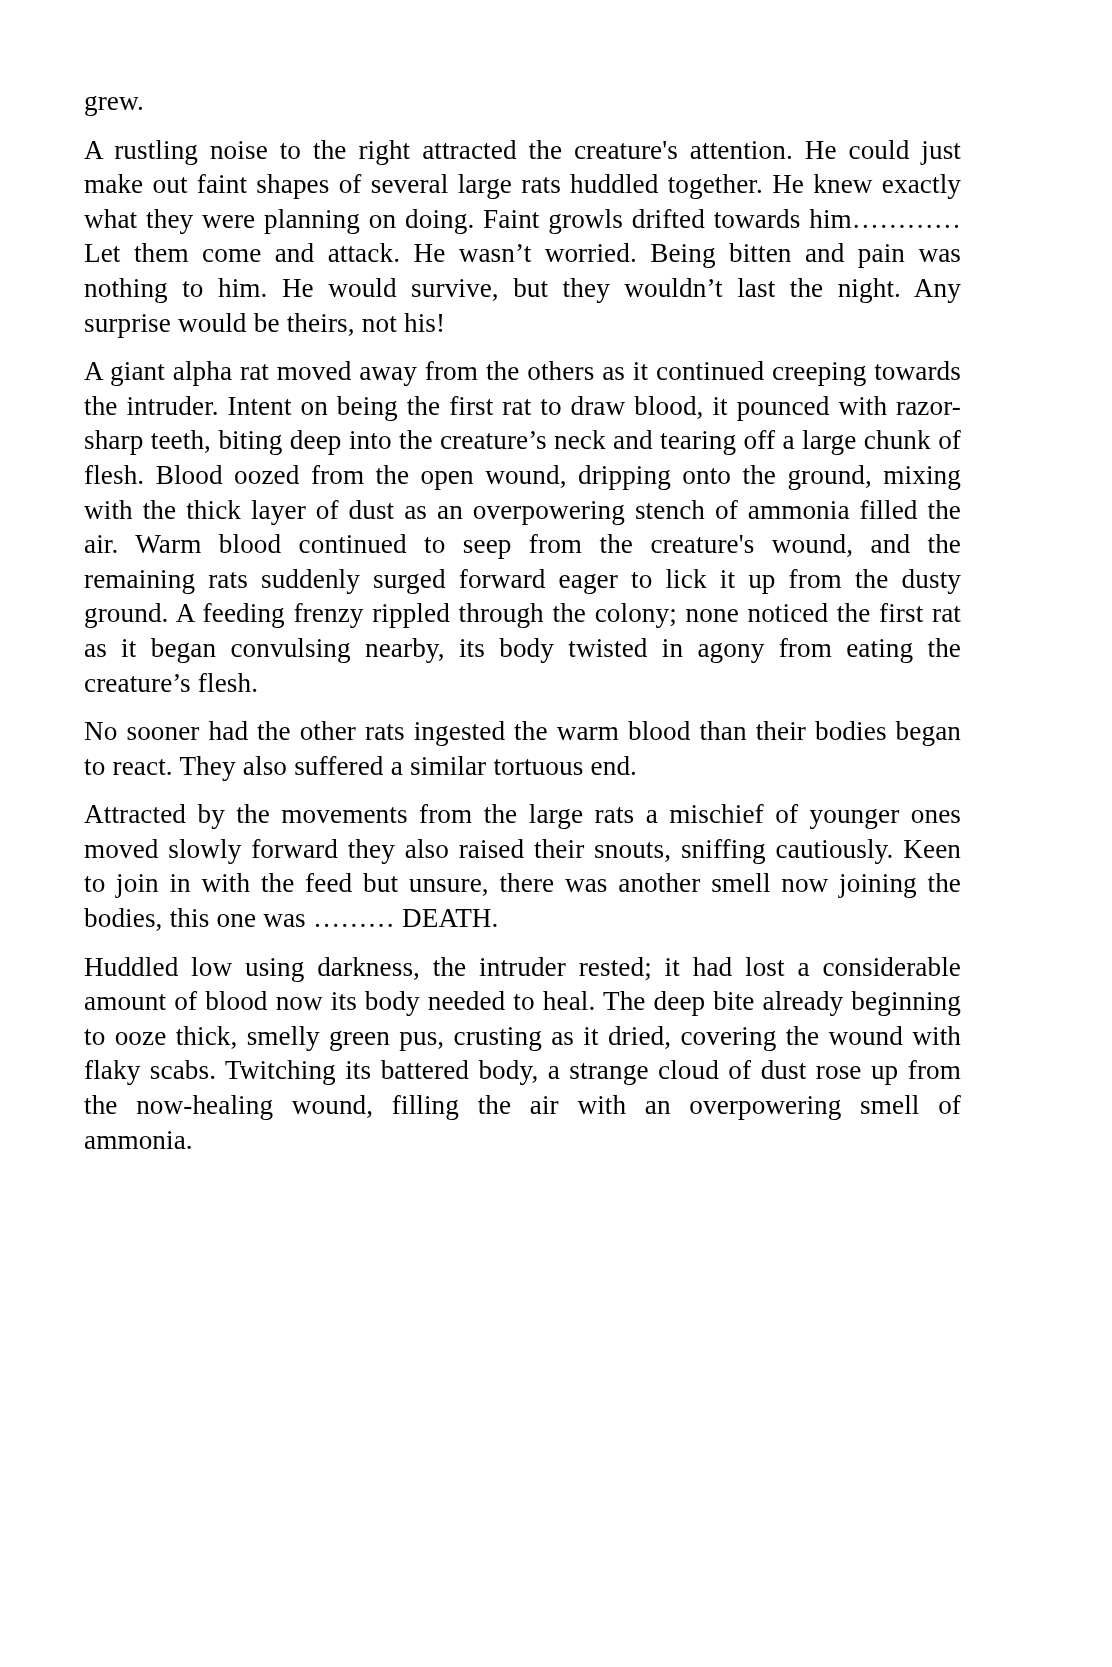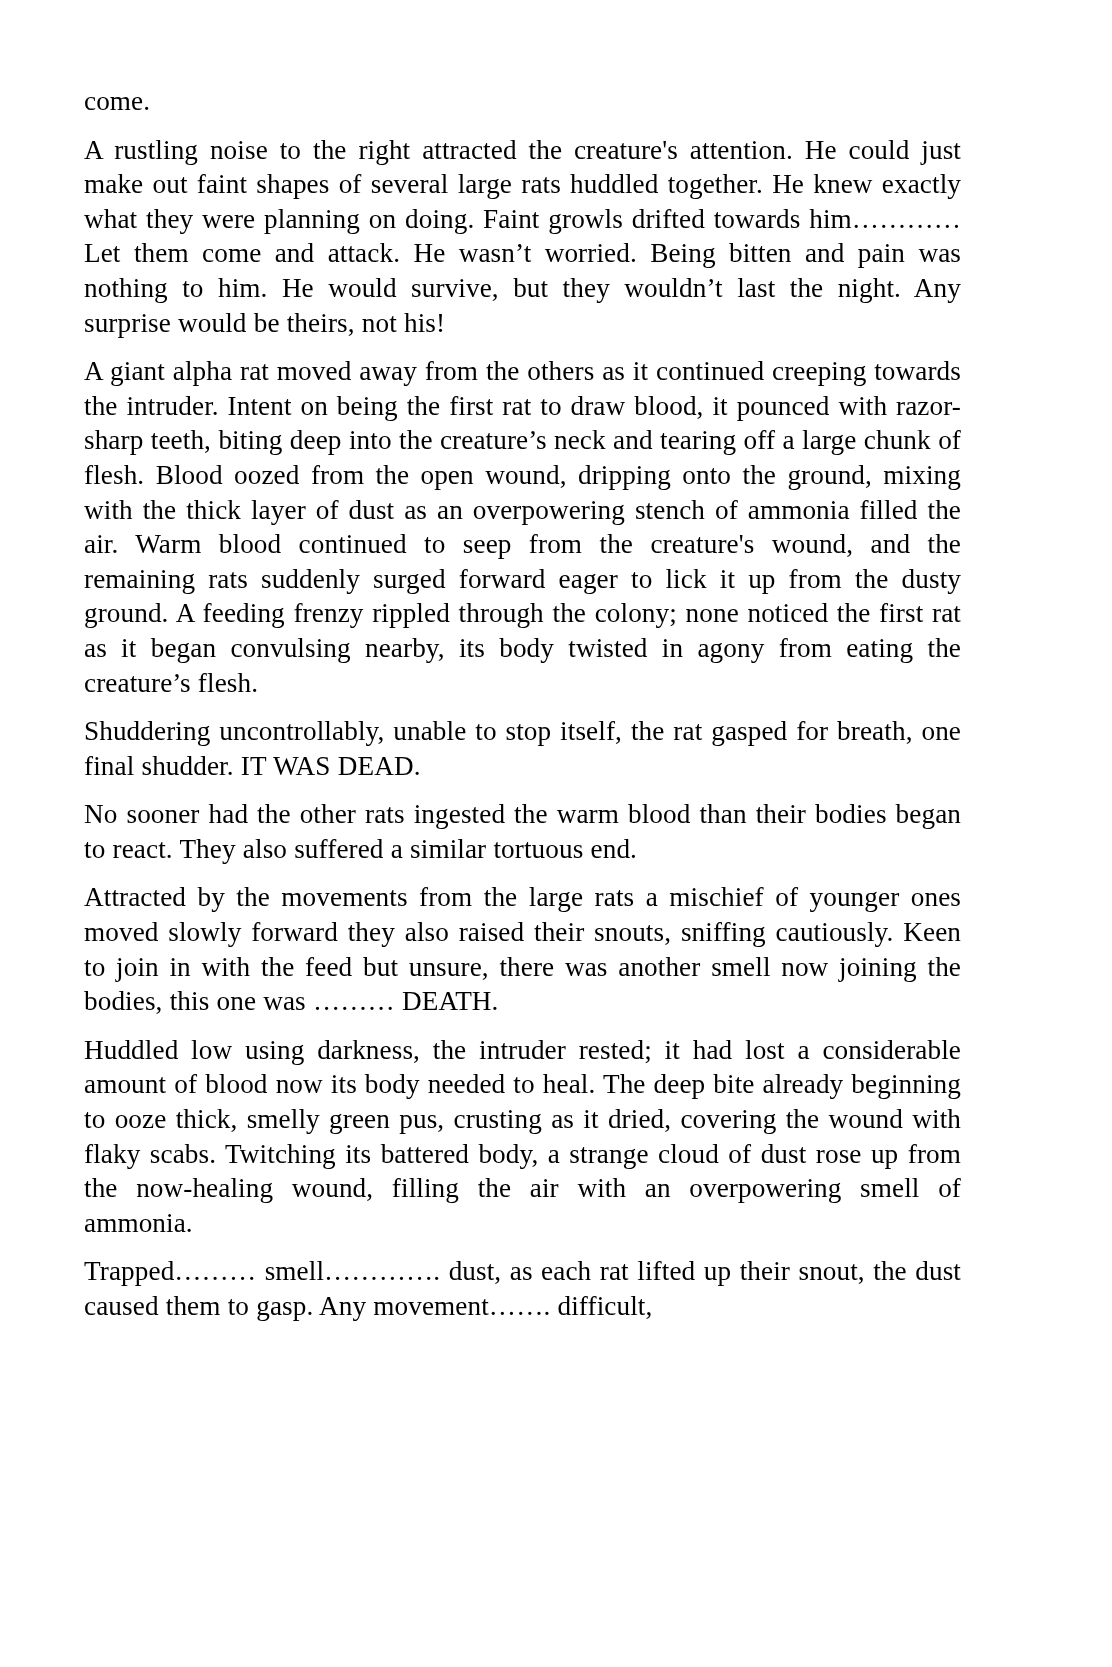--- a/index.html
+++ b/index.html
@@ -41,22 +41,20 @@
   }
   p.para:last-child {
     margin-bottom: 0;
   }
 </style>
 </head>
 <body>
 
 <div class="page">
   <div class="text-column">
-    <p class="para">come.</p>
+    <p class="para">grew.</p>
     <p class="para">A rustling noise to the right attracted the creature's attention. He could just make out faint shapes of several large rats huddled together. He knew exactly what they were planning on doing. Faint growls drifted towards him………… Let them come and attack. He wasn’t worried. Being bitten and pain was nothing to him. He would survive, but they wouldn’t last the night. Any surprise would be theirs, not his!</p>
     <p class="para">A giant alpha rat moved away from the others as it continued creeping towards the intruder. Intent on being the first rat to draw blood, it pounced with razor-sharp teeth, biting deep into the creature’s neck and tearing off a large chunk of flesh. Blood oozed from the open wound, dripping onto the ground, mixing with the thick layer of dust as an overpowering stench of ammonia filled the air. Warm blood continued to seep from the creature's wound, and the remaining rats suddenly surged forward eager to lick it up from the dusty ground. A feeding frenzy rippled through the colony; none noticed the first rat as it began convulsing nearby, its body twisted in agony from eating the creature’s flesh.</p>
-    <p class="para">Shuddering uncontrollably, unable to stop itself, the rat gasped for breath, one final shudder. IT WAS DEAD.</p>
     <p class="para">No sooner had the other rats ingested the warm blood than their bodies began to react. They also suffered a similar tortuous end.</p>
     <p class="para">Attracted by the movements from the large rats a mischief of younger ones moved slowly forward they also raised their snouts, sniffing cautiously. Keen to join in with the feed but unsure, there was another smell now joining the bodies, this one was ……… DEATH.</p>
     <p class="para">Huddled low using darkness, the intruder rested; it had lost a considerable amount of blood now its body needed to heal. The deep bite already beginning to ooze thick, smelly green pus, crusting as it dried, covering the wound with flaky scabs. Twitching its battered body, a strange cloud of dust rose up from the now-healing wound, filling the air with an overpowering smell of ammonia.</p>
-    <p class="para">Trapped……… smell…………. dust, as each rat lifted up their snout, the dust caused them to gasp. Any movement……. difficult,</p>
   </div>
 </div>
 
 </body></html>

